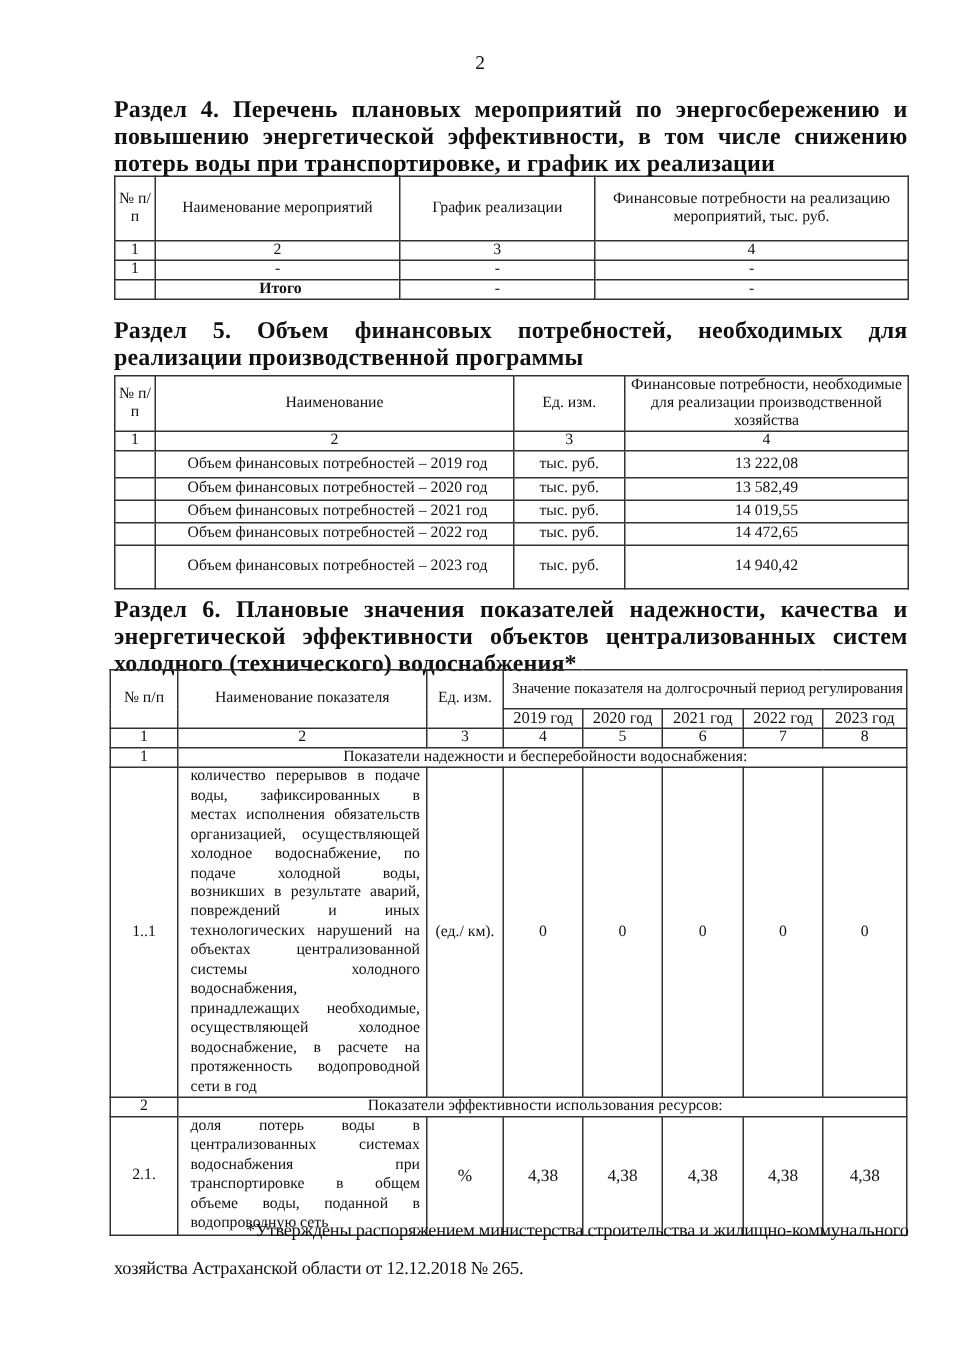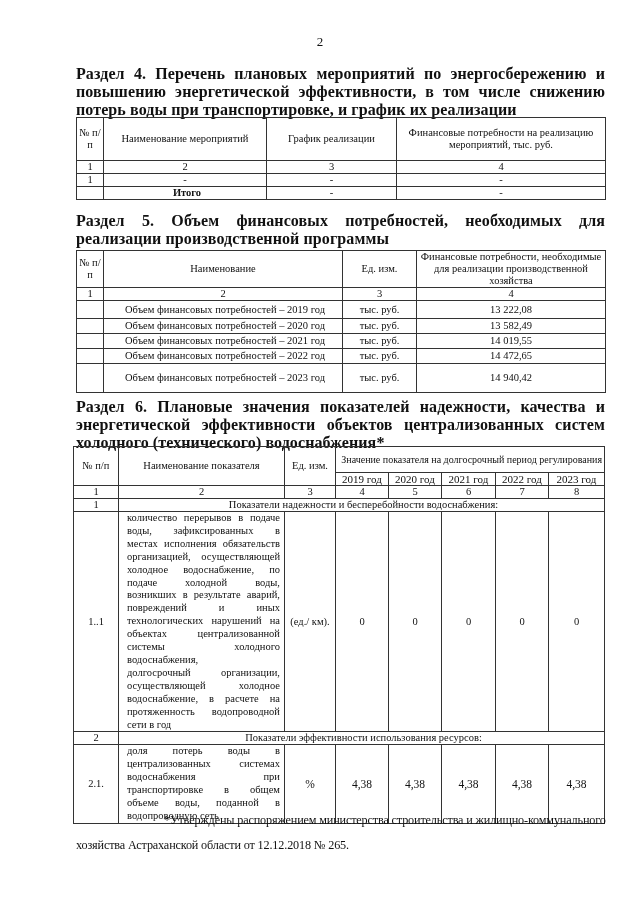--- a/index.html
+++ b/index.html
@@ -176,21 +176,21 @@
           <div>местах исполнения обязательств</div>
           <div>организацией, осуществляющей</div>
           <div>холодное водоснабжение, по</div>
           <div>подаче холодной воды,</div>
           <div>возникших в результате аварий,</div>
           <div>повреждений и иных</div>
           <div>технологических нарушений на</div>
           <div>объектах централизованной</div>
           <div>системы холодного</div>
           <div class="last">водоснабжения,</div>
-          <div>долгосрочный организации,</div>
+          <div>принадлежащих необходимые,</div>
           <div>осуществляющей холодное</div>
           <div>водоснабжение, в расчете на</div>
           <div>протяженность водопроводной</div>
           <div class="last">сети в год</div>
         </td>
     <td>(ед./ км).</td>
     <td>0</td>
     <td>0</td>
     <td>0</td>
     <td>0</td>

